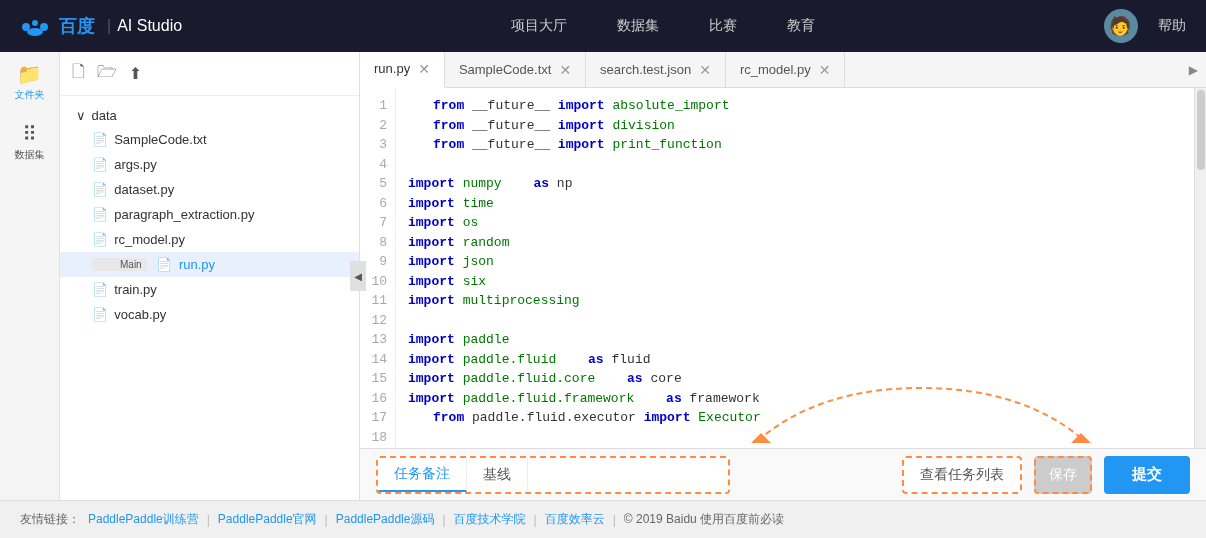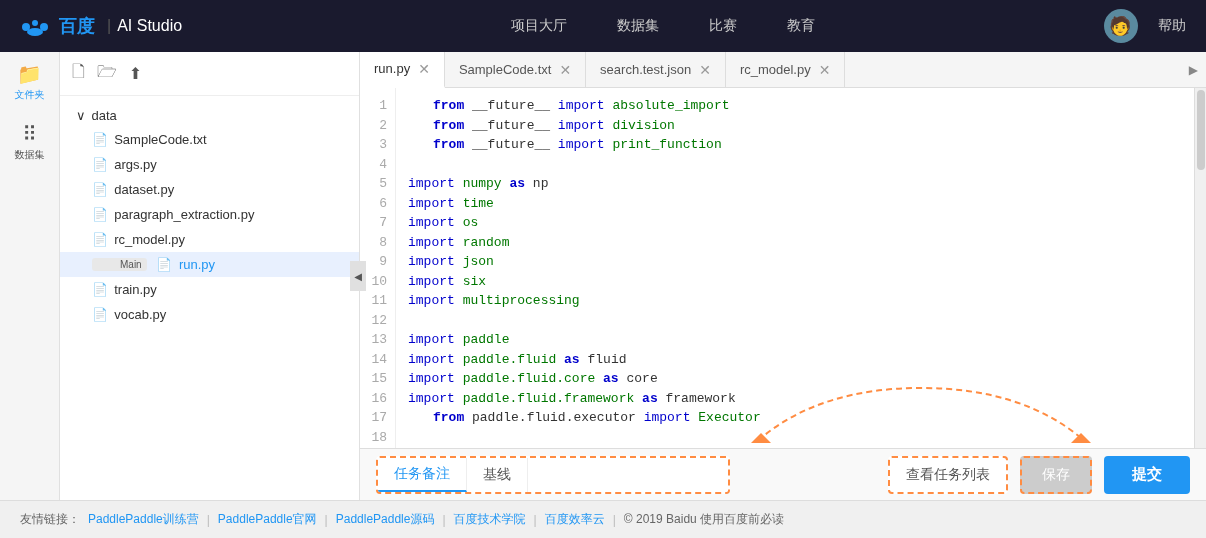--- a/index.html
+++ b/index.html
@@ -238,22 +238,22 @@
       flex: 1;
       padding: 8px 12px;
       font-family: 'Courier New', monospace;
       font-size: 13px;
       line-height: 1.5;
       overflow: auto;
       white-space: pre;
       color: #333;
     }
     .kw-from { color: #0000cc; font-weight: bold; margin-left: 25px; }
-    .kw-import { color: #0000cc; font-weight: normal; }
-    .kw-as { color: #0000cc; font-weight: bold; }
+    .kw-import { color: #0000cc; font-weight: bold; }
+    .kw-as { color: #0000cc; font-weight: bold; margin-left: 24px; }
     .mod-name { color: #007700; }
     .editor-scrollbar {
       width: 12px;
       background: #f0f0f0;
       border-left: 1px solid #ddd;
       display: flex;
       flex-direction: column;
     }
     .scrollbar-thumb {
       width: 8px;
@@ -332,21 +332,21 @@
       cursor: pointer;
       display: flex;
       align-items: center;
       white-space: nowrap;
     }
     .btn-save {
       background: #ccc;
       color: #fff;
       border: 2px dashed #ff8c42;
       border-radius: 4px;
-      padding: 0 20px;
+      padding: 0 13px;
       height: 38px;
       font-size: 14px;
       cursor: pointer;
       display: flex;
       align-items: center;
     }
     .btn-submit {
       background: #2196F3;
       color: #fff;
       border: none;

